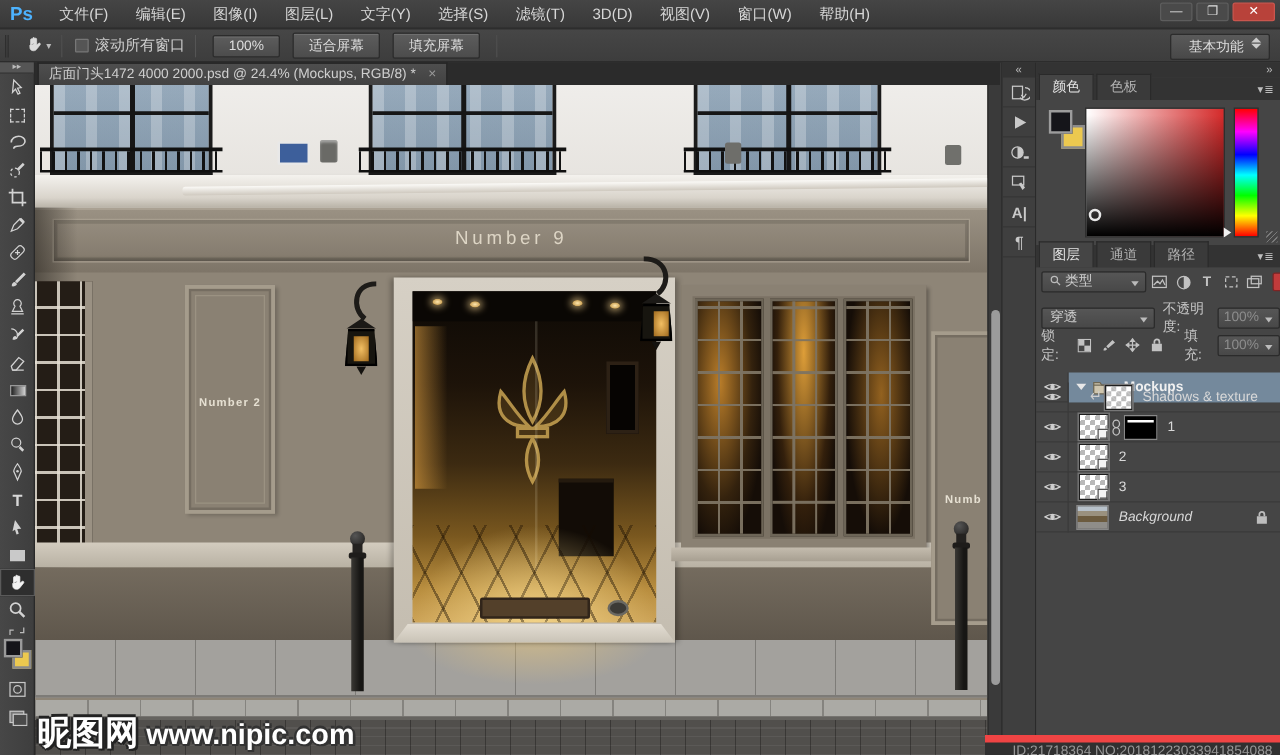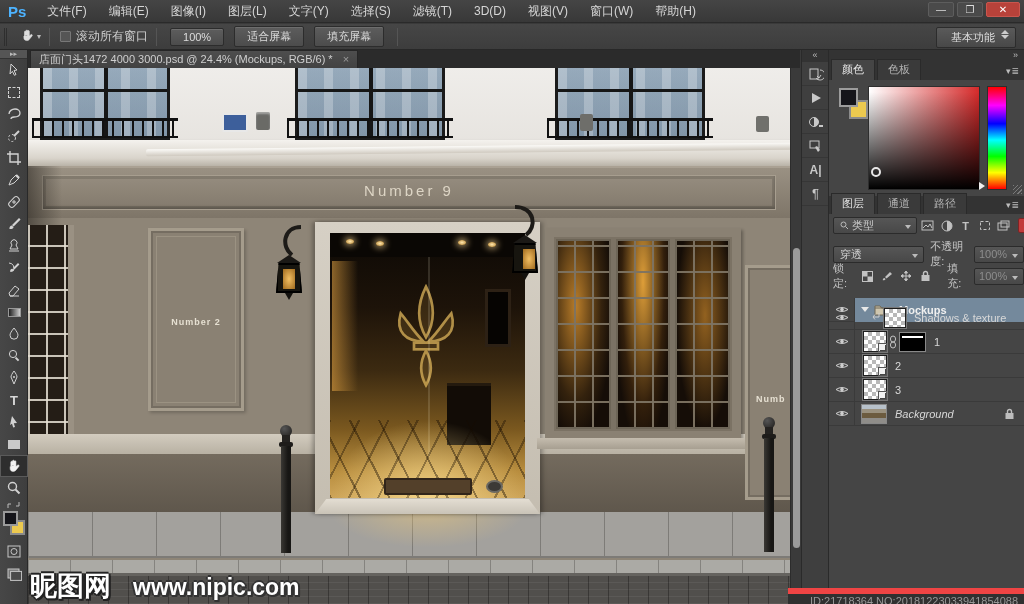--- a/index.html
+++ b/index.html
@@ -106,21 +106,21 @@
     <div class="opt-sep"></div>
     <button class="opt-btn">100%</button>
     <button class="opt-btn">适合屏幕</button>
     <button class="opt-btn">填充屏幕</button>
     <div class="opt-sep"></div>
     <div class="workspace updown">基本功能</div>
   </div>
 
   <div id="tabbar" class="abs">
     <div class="doc-tab">
-      <span>店面门头1472 4000 3000.psd @ 24.4% (Mockups, RGB/6) *</span><span class="x">×</span>
+      <span>店面门头1472 4000 2000.psd @ 24.4% (Mockups, RGB/8) *</span><span class="x">×</span>
     </div>
   </div>
 
   <div id="toolbar" class="abs">
     <div class="tb-head">▸▸</div>
     <div class="tool">
         <svg width="16" height="16">
           <path d="M5 2l6 6-3 .5 2 4-1.6.8-2-4L4 12z" fill="none" stroke="#d2d2d2"></path>
         </svg>
       </div>
@@ -273,21 +273,21 @@
 
     <div class="abs" style="left:0;top:98px;width:762px;height:52px;background:linear-gradient(#9a9183,#7e7568);border-top:2px solid #aaa193;">
       <div class="abs" style="left:14px;top:7px;right:14px;bottom:8px;border:1px solid #a79e8f;box-shadow:inset 0 0 0 3px rgba(0,0,0,.12), inset 0 -2px 3px rgba(0,0,0,.2);"></div>
       <div class="abs" style="left:0;top:14px;width:100%;text-align:center;color:#ddd5c5;font-size:15px;letter-spacing:3px;">Number 9</div>
     </div>
 
     <div class="abs" style="left:0;top:98px;width:34px;height:340px;background:linear-gradient(90deg,rgba(25,22,18,.5),rgba(25,22,18,0));"></div>
 
     <div class="abs" style="left:0;top:157px;width:46px;height:220px;background:#241d16;border-right:6px solid #9a9183;background-image:repeating-linear-gradient(0deg,rgba(230,224,212,.85) 0 2px,transparent 2px 22px),repeating-linear-gradient(90deg,rgba(230,224,212,.85) 0 2px,transparent 2px 18px);"></div>
 
-    <div class="abs" style="left:120px;top:160px;width:96px;height:183px;background:#8a8173;border:3px solid #a59c8c;box-shadow:inset 0 0 0 2px rgba(0,0,0,.15),2px 2px 3px rgba(0,0,0,.2);">
+    <div class="abs" style="left:120px;top:160px;width:72px;height:183px;background:#8a8173;border:3px solid #a59c8c;box-shadow:inset 0 0 0 2px rgba(0,0,0,.15),2px 2px 3px rgba(0,0,0,.2);">
       <div class="abs" style="left:5px;top:5px;right:5px;bottom:5px;border:1px solid #9b9282;"></div>
       <div class="abs sign-text" style="left:0;top:86px;width:100%;text-align:center;">Number 2</div>
     </div>
 
     <div class="abs" style="left:0;top:366px;width:762px;height:20px;background:linear-gradient(#d3ccbf,#b8b1a3);box-shadow:0 2px 2px rgba(0,0,0,.25);"></div>
     <div class="abs" style="left:0;top:386px;width:762px;height:58px;background:linear-gradient(#746b5e,#5f574c);"></div>
 
     <div class="abs" style="left:0;top:444px;width:762px;height:46px;background:#a3a19d;background-image:repeating-linear-gradient(90deg,rgba(95,93,89,.55) 0 1px,transparent 1px 64px);border-bottom:2px solid #7d7b77;"></div>
     <div class="abs" style="left:0;top:492px;width:762px;height:16px;background:#abaaa5;background-image:repeating-linear-gradient(90deg,rgba(95,93,89,.5) 0 1px,transparent 1px 42px);border-bottom:3px solid #65635f;"></div>
     <div class="abs" style="left:0;top:508px;width:762px;height:28px;background:#514f4c;background-image:repeating-linear-gradient(90deg,rgba(0,0,0,.3) 0 1px,transparent 1px 20px),repeating-linear-gradient(0deg,rgba(255,255,255,.06) 0 1px,transparent 1px 7px);"></div>
@@ -361,21 +361,21 @@
       <div class="abs" style="left:3px;top:21px;width:10px;height:107px;background:linear-gradient(90deg,#3a3834,#171614 70%);"></div>
     </div>
     <div class="abs" style="left:733px;top:349px;width:16px;height:135px;">
       <div class="abs" style="left:2px;top:0;width:12px;height:12px;background:radial-gradient(circle at 35% 30%,#555,#1c1a18);border-radius:50%;"></div>
       <div class="abs" style="left:4px;top:10px;width:8px;height:8px;background:#242220;"></div>
       <div class="abs" style="left:1px;top:17px;width:14px;height:5px;background:#1e1c1a;border-radius:2px;"></div>
       <div class="abs" style="left:3px;top:21px;width:10px;height:114px;background:linear-gradient(90deg,#3a3834,#171614 70%);"></div>
     </div>
     <div class="abs" style="left:458px;top:412px;width:17px;height:13px;background:#3c3a36;border:2px solid #6a6862;border-radius:50%;"></div>
 
-    <div class="abs" style="left:2px;top:500px;display:flex;align-items:baseline;gap:22px;">
+    <div class="abs" style="left:2px;top:500px;display:flex;align-items:baseline;gap:6px;">
       <span style="font-size:27px;font-weight:bold;color:#fff;text-shadow:2px 0 0 #222,-2px 0 0 #222,0 2px 0 #222,0 -2px 0 #222,2px 2px 0 #222;">昵图网</span>
       <span style="font-size:23px;font-weight:bold;color:#fff;text-shadow:2px 0 0 #333,-2px 0 0 #333,0 2px 0 #333,0 -2px 0 #333,2px 2px 0 #333;">www.nipic.com</span>
     </div>
   </div>
 
   <div id="vscroll" class="abs">
     <div class="thumb"></div>
   </div>
 
   <div id="iconstrip" class="abs">

